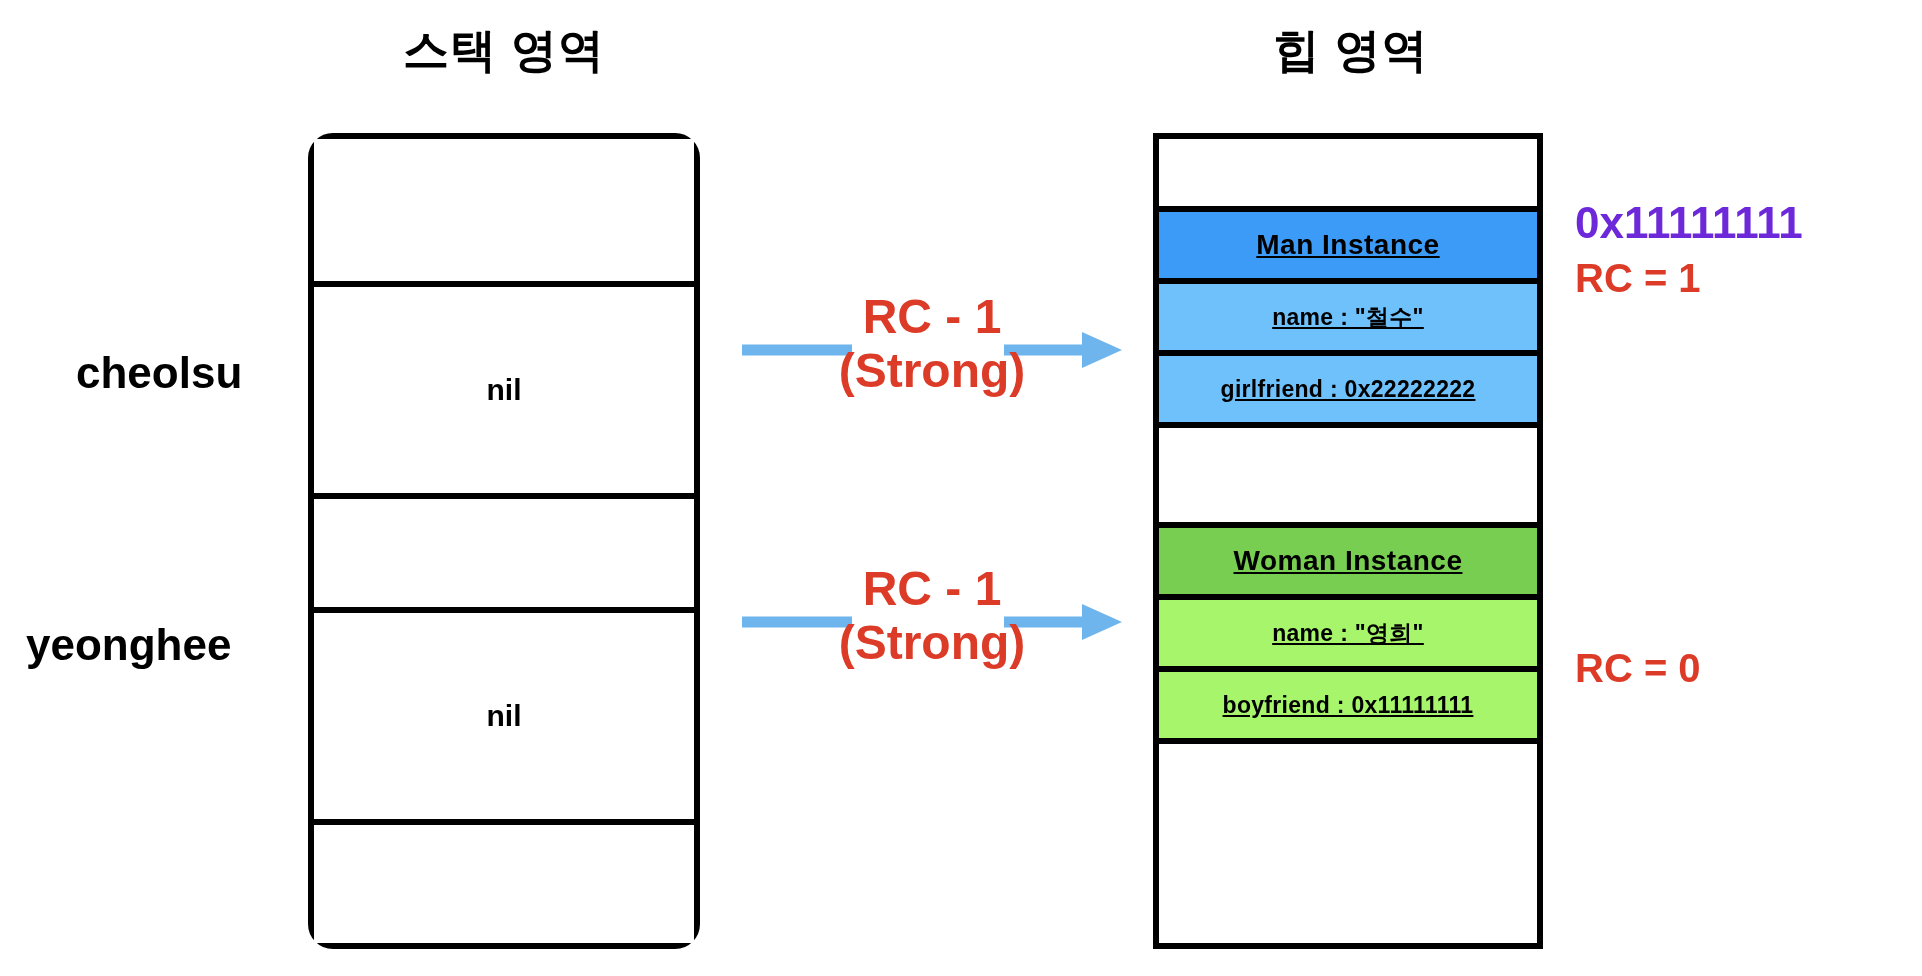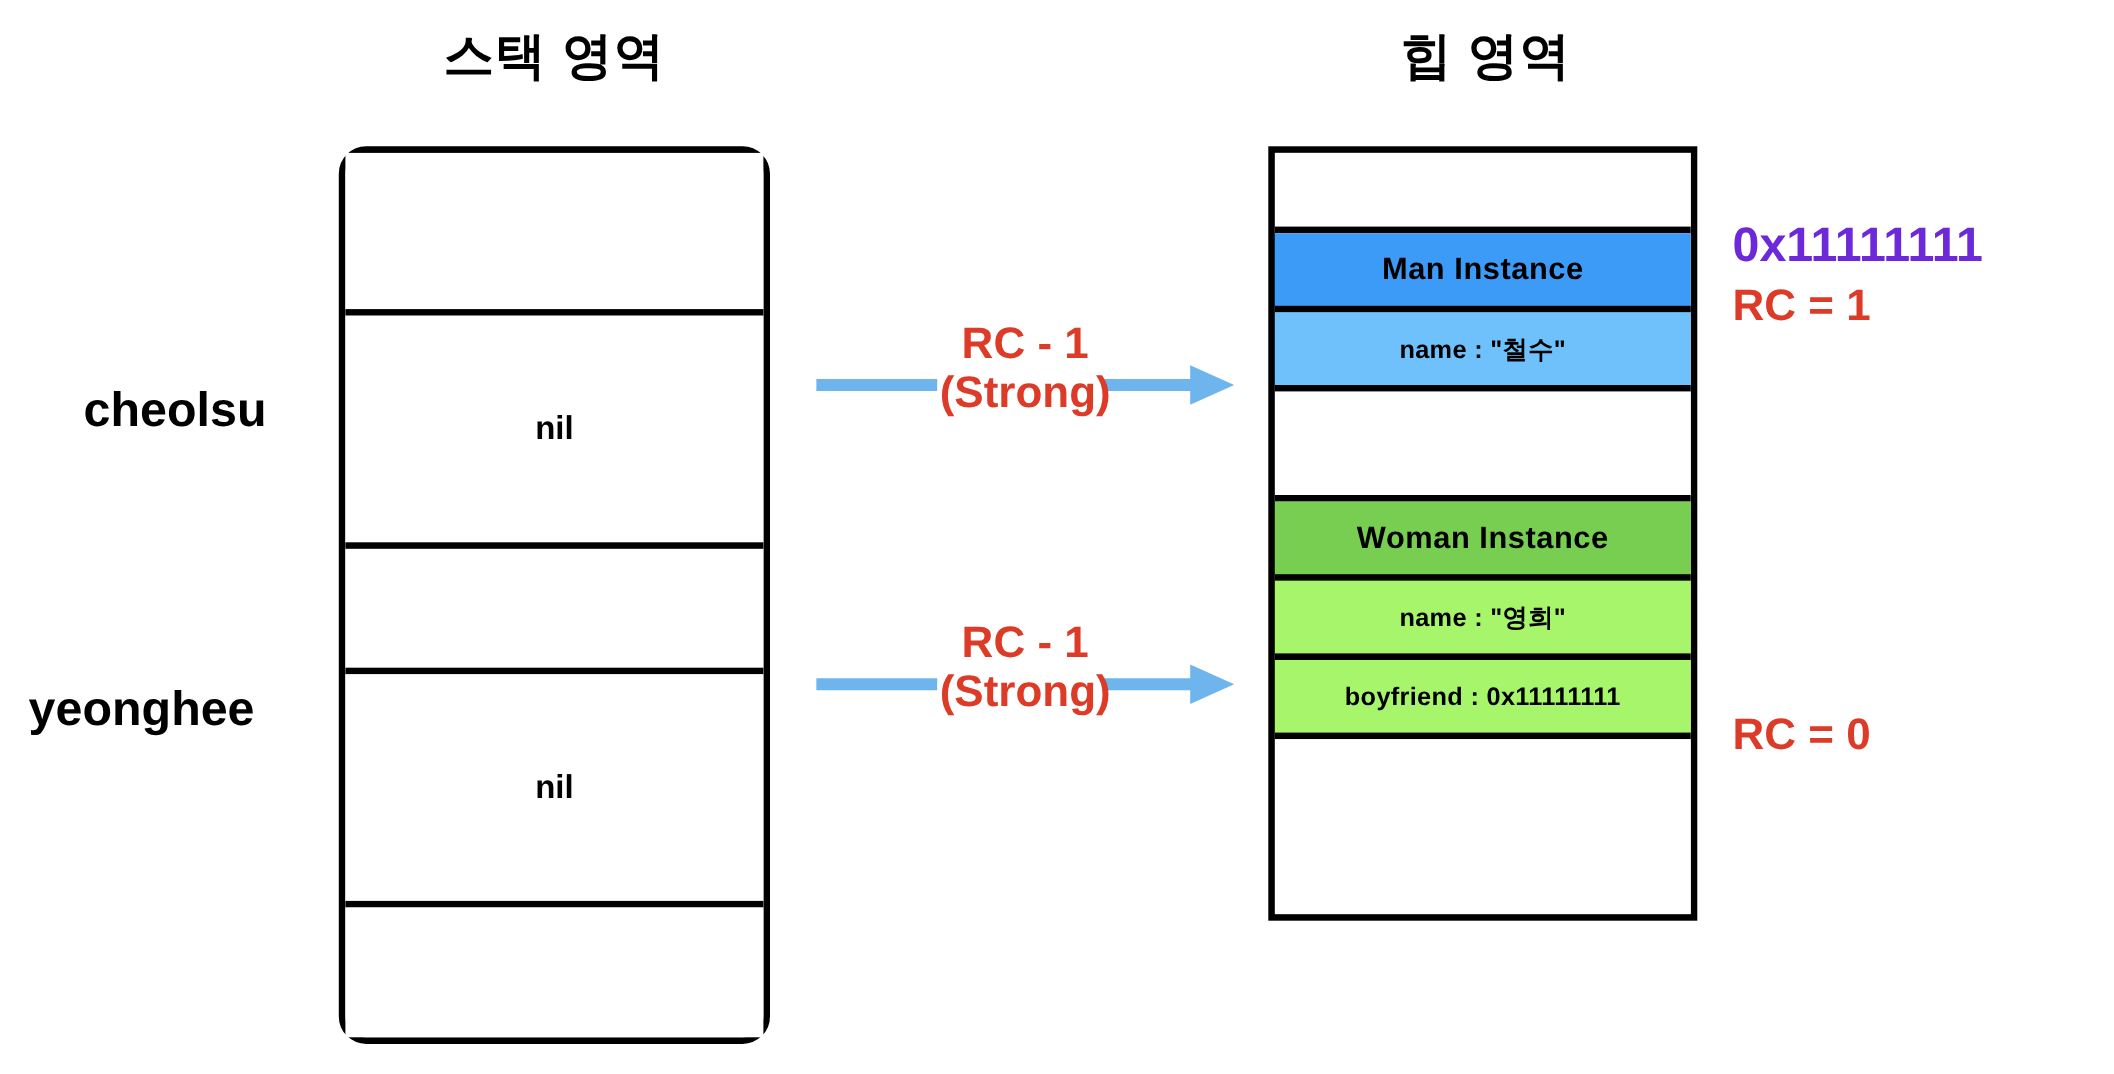--- a/index.html
+++ b/index.html
@@ -30,21 +30,21 @@
   
   .mem-table {
     position: absolute;
     border: 6px solid #000000;
     box-sizing: border-box;
     background: #ffffff;
     display: flex;
     flex-direction: column;
   }
   #stack-table { left: 308px;  top: 133px; width: 392px; height: 816px; border-radius: 25px; }
-  #heap-table  { left: 1153px; top: 133px; width: 390px; height: 704px; }
+  #heap-table  { left: 1153px; top: 133px; width: 390px; height: 816px; text-decoration: underline; }
 
   .mem-row {
     box-sizing: border-box;
     border-bottom: 6px solid #000000;
     display: flex;
     align-items: center;
     justify-content: center;
     color: #000000;
     overflow: hidden;
   }
@@ -115,21 +115,21 @@
   .arrow-svg { position: absolute; left: 0; top: 0; }
 
   .arrow-label {
     position: absolute;
     left: 0;
     top: 0;
     width: 380px;
     text-align: center;
     color: #dc3b28;
     font-weight: 700;
-    font-size: 40px;
+    font-size: 48px;
     line-height: 1.12;
     pointer-events: none;
   }
   .arrow-label .l1 { display: block; }
   .arrow-label .l2 { display: block; }
 </style>
 </head>
 <body>
 
 <div class="col-title" id="stack-title">스택 영역</div>
@@ -143,20 +143,21 @@
   <div class="mem-row empty" style="height:212px">nil</div>
   <div class="mem-row empty" style="height:114px"></div>
   <div class="mem-row empty" style="height:212px">nil</div>
   <div class="mem-row empty" style="flex:1"></div>
 </div>
 
 <div class="mem-table" id="heap-table">
   <div class="mem-row empty" style="height:73px"></div>
   <div class="mem-row heap-head bg-blue-dark" style="height:72px">Man Instance</div>
   <div class="mem-row heap-field bg-blue-light" style="height:72px">name : "철수"</div>
+  <div class="mem-row heap-field bg-blue-light" style="height:72px">girlfriend : 0x22222222</div>
   <div class="mem-row empty" style="height:100px"></div>
   <div class="mem-row heap-head bg-green-dark" style="height:72px">Woman Instance</div>
   <div class="mem-row heap-field bg-green-light" style="height:72px">name : "영희"</div>
   <div class="mem-row heap-field bg-green-light" style="height:72px">boyfriend : 0x11111111</div>
   <div class="mem-row empty" style="flex:1"></div>
 </div>
 
 <div class="arrow-wrap" id="arrow-wrap-man">
   <svg class="arrow-svg" width="380" height="120" viewBox="0 0 380 120">
     <line x1="0" y1="60" x2="110" y2="60" stroke="#6eb5ee" stroke-width="11"></line>

